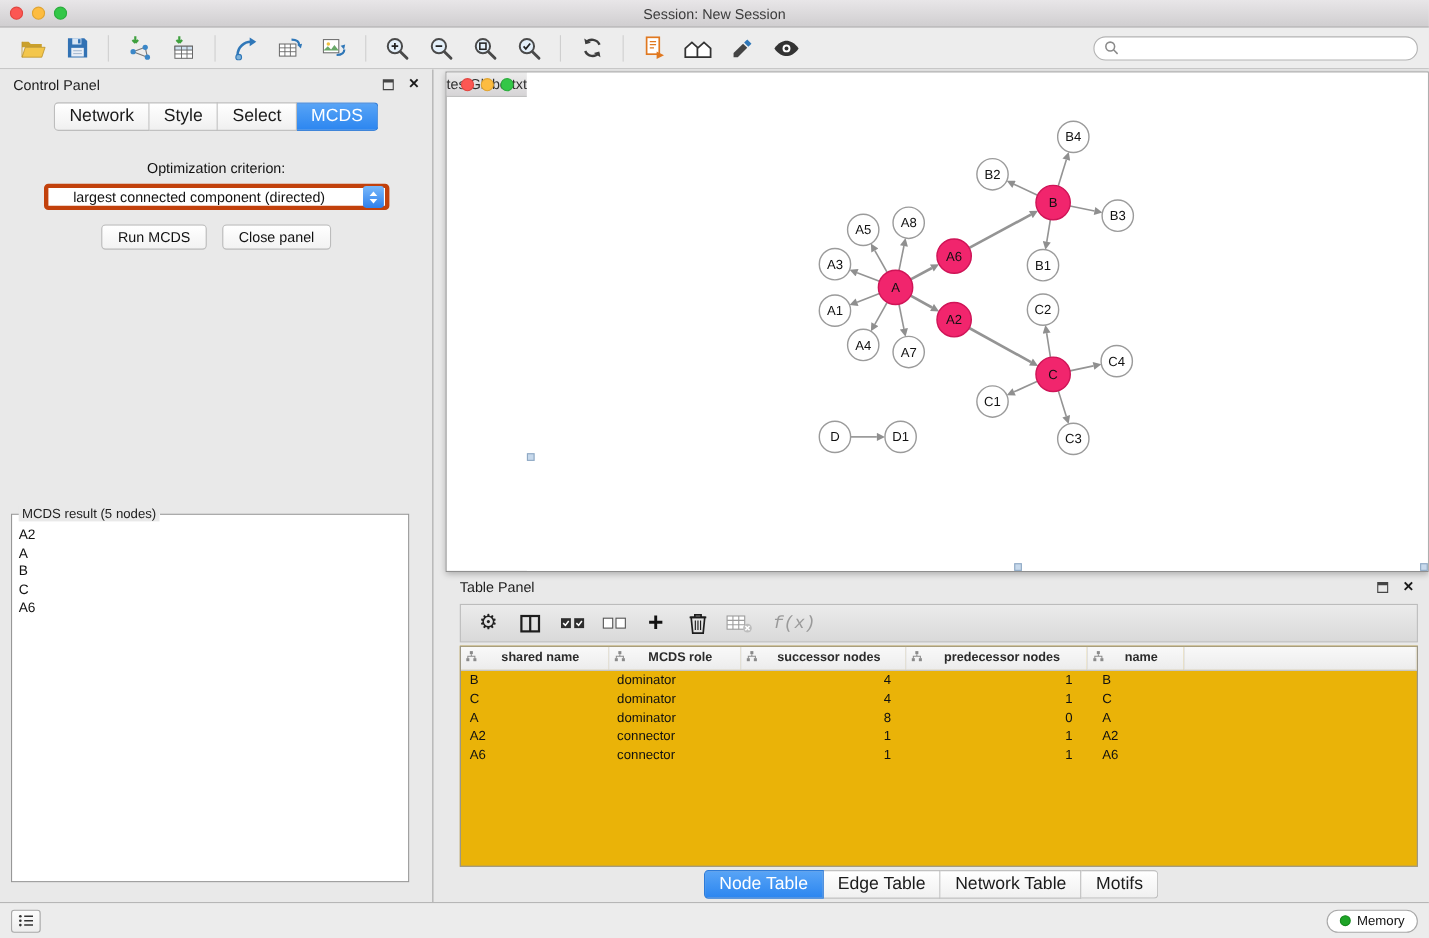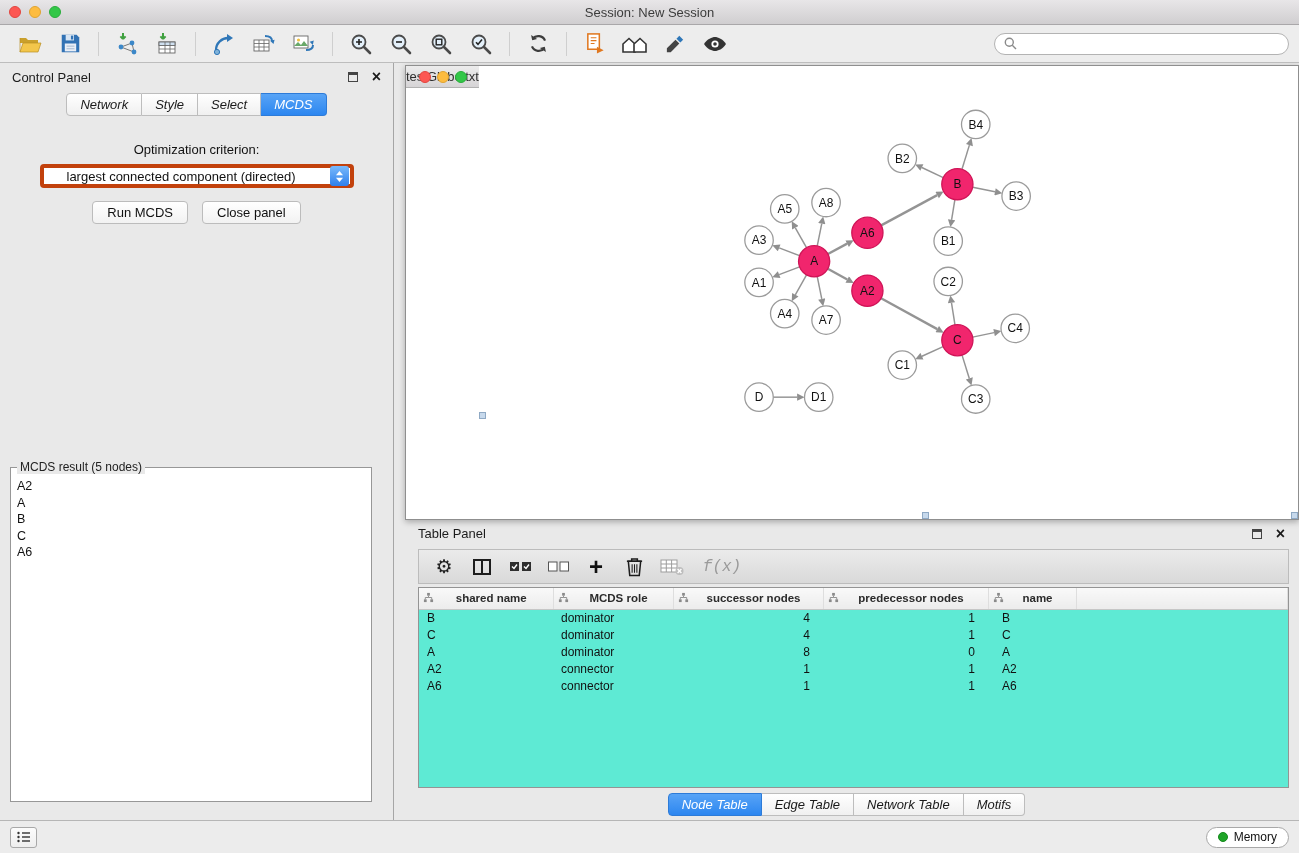--- a/index.html
+++ b/index.html
@@ -26,21 +26,21 @@
   
   .main { flex:1; display:flex; overflow:hidden; background:#e9e9e9; }
 
   
   .control-panel { width:394px; flex:none; border-right:1px solid #a6a6a6; background:#e9e9e9; display:flex; flex-direction:column; }
   .panel-header { height:28px; flex:none; display:flex; align-items:center; padding:0 12px; font-size:13px; color:#1c1c1c; }
   .panel-header .spacer { flex:1; }
   .float-icon { width:10px; height:10px; border:1px solid #444; border-top:3px solid #444; margin-right:14px; }
   .close-glyph { font-size:16px; font-weight:bold; color:#1a1a1a; line-height:10px; }
   .seg-group { display:flex; justify-content:center; }
-  .seg-tab { font-size:13px; padding:3px 13px; background:linear-gradient(#ffffff,#f0f0f0); border:1px solid #bdbdbd; border-left-width:0; color:#1a1a1a; white-space:nowrap;font-style:italic; }
+  .seg-tab { font-size:16px; padding:3px 13px; background:linear-gradient(#ffffff,#f0f0f0); border:1px solid #bdbdbd; border-left-width:0; color:#1a1a1a; white-space:nowrap; }
   .seg-tab:first-child { border-left-width:1px; border-radius:4px 0 0 4px; }
   .seg-tab:last-child { border-radius:0 4px 4px 0; }
   .seg-tab.active { background:linear-gradient(#58a4f6,#2c86f0); border-color:#2d7bd8; color:#fff; }
   .cp-tabs { margin:2px 0 6px; }
   .opt-label { text-align:center; font-size:13px; color:#111; margin:20px 0 7px; }
   .combo { margin:0 auto; width:314px; height:24px; background:#fff; border:4px solid #c2410c; border-radius:4px; display:flex; align-items:center; padding-left:23px; }
   .combo-text { font-size:13px; color:#111; }
   .combo-btn { margin-left:auto; margin-right:1px; width:19px; height:20px; background:linear-gradient(#79b9fb,#2f80ec); border-radius:3px; display:flex; align-items:center; justify-content:center; }
   .cp-buttons { display:flex; justify-content:center; gap:14px; margin-top:13px; }
   .cp-btn { font-size:13px; color:#111; background:linear-gradient(#ffffff,#f2f2f2); border:1px solid #bcbcbc; border-radius:4px; padding:3px 14px; font-family:"Liberation Sans",sans-serif; }
@@ -66,21 +66,21 @@
 
   
   .table-panel { flex:1; display:flex; flex-direction:column; overflow:hidden;justify-content:center; }
   .tp-header { height:27px; flex:none; display:flex; align-items:center; padding:0 14px 0 24px; font-size:13px; color:#1c1c1c; }
   .tp-header .spacer { flex:1; }
   .tp-toolbar { height:35px; flex:none; margin:2px 10px 0 24px; background:linear-gradient(#ebebeb,#d9d9d9); border:1px solid #bcbcbc; display:flex; align-items:center; padding:0 12px; }
   .tpt-btn { width:26px; height:28px; margin-right:12px; background:transparent; border:none; display:flex; align-items:center; justify-content:center; }
   .gear-glyph { font-size:19px; color:#222; line-height:19px; }
   .plus-glyph { font-size:24px; font-weight:900; color:#111; line-height:20px; }
   .fx-glyph { font-family:Liberation Mono, monospace; font-style:italic; font-size:16px; color:#9a9a9a;margin-left:24px; }
-  .tp-table-wrap { flex:1; margin:3px 10px 0 24px; background:#5eead4; border:1px solid #949494; overflow:hidden; }
+  .tp-table-wrap { flex:1; margin:3px 10px 0 24px; background:#eab308; border:1px solid #949494; overflow:hidden; }
   table.node-table { border-collapse:collapse; width:100%; table-layout:fixed; }
   table.node-table th { height:21px; background:linear-gradient(#f9f9f9,#ececec); border-bottom:1px solid #c6c6c6; border-right:1px solid #dedede; font-size:11.5px; font-weight:bold; color:#2b2b2b; padding:0 4px; }
   table.node-table th .th-inner { display:flex; align-items:center; }
   table.node-table th .th-label { flex:1; text-align:center; }
   table.node-table td { font-size:12px; color:#111; padding:1.5px 8px; height:16px; overflow:hidden; white-space:nowrap; }
   table.node-table td.num { text-align:right; padding-right:13px; }
   table.node-table td.name-col { padding-left:14px; }
   .tp-tabs { height:32px; flex:none; display:flex; align-items:center; justify-content:center; }
 
   

